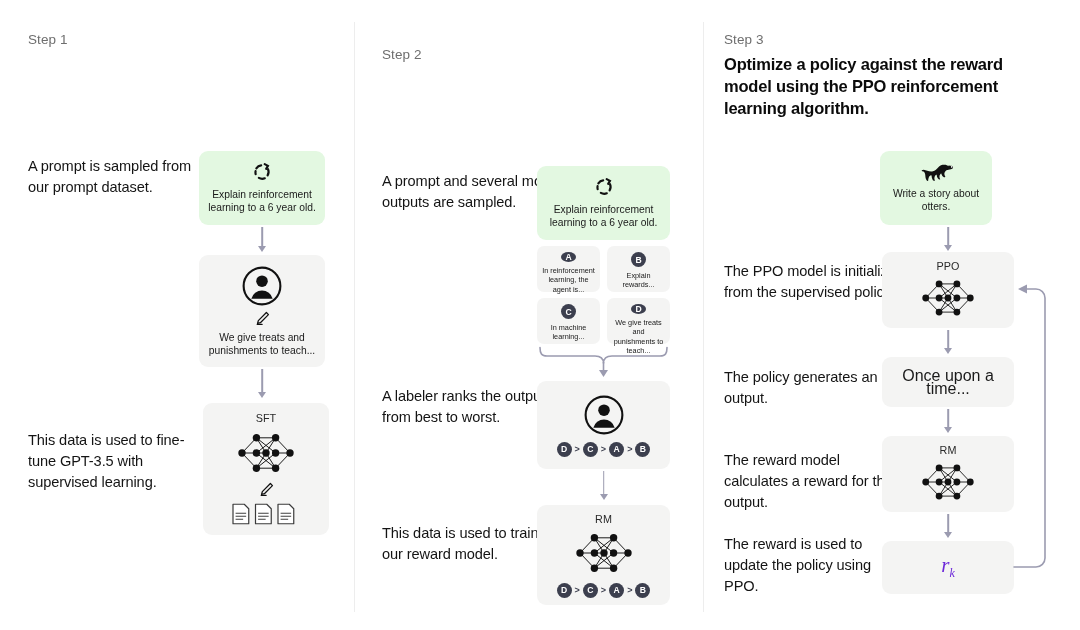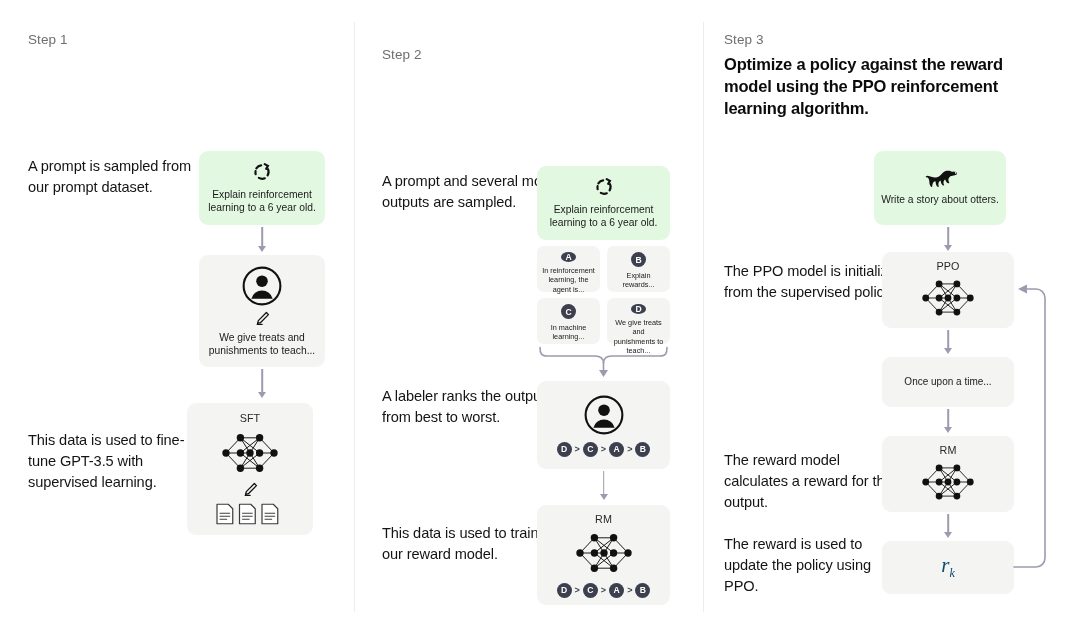--- a/index.html
+++ b/index.html
@@ -98,21 +98,21 @@
     position: absolute; left: 50%; transform: translateX(-50%);
     width: 0; height: 0;
     border-left: 4.5px solid transparent;
     border-right: 4.5px solid transparent;
     border-top: 6.5px solid #9b9bb0;
   }
 
   svg { display: block; }
   .nn { display:block; }
   .rk { font-family: "Liberation Serif", "DejaVu Serif", serif;
-        font-style: italic; font-size: 21px; color:#0c4a6e; }
+        font-style: italic; font-size: 21px; color:#6d28d9; }
   .rk sub { font-size: 12px; font-style: italic; }
 </style>
 </head>
 <body>
 
 <div class="page">
 
   <div class="divider d1"></div>
   <div class="divider d2"></div>
 
@@ -155,21 +155,21 @@
         </svg>
       </span>
       <div class="card-caption">We give treats and punishments to teach...</div>
     </div>
 
     <div class="arrow" style="left:171px; top:369px; width:126px; height:32px;">
       <div class="shaft" style="height:23px;"></div>
       <div class="head" style="top:23px;"></div>
     </div>
 
-    <div class="card" style="left:159px; top:403px; width:126px; height:132px;">
+    <div class="card" style="left:175px; top:403px; width:126px; height:132px;">
       <div class="card-title">SFT</div>
       <span class="nn" style="margin:4px 0 2px;">
         <svg width="64" height="50" viewBox="0 0 80 62">
           <g stroke="#111" stroke-width="1.2" fill="none">
             <path d="M10 31 L28 12 M10 31 L28 31 M10 31 L28 50
                      M28 12 L40 31 M28 12 L52 12 M28 12 L52 31
                      M28 31 L52 12 M28 31 L52 50 M28 31 L40 31
                      M28 50 L52 31 M28 50 L52 50 M28 50 L40 31
                      M40 31 L52 12 M40 31 L52 50
                      M52 12 L70 31 M52 31 L70 31 M52 50 L70 31"></path>
@@ -315,24 +315,25 @@
         <span class="rank-pill">B</span>
       </div>
     </div>
   </div>
 
   <div class="col c3">
     <div class="step-label">Step 3</div>
     <div class="step-title">Optimize a policy against the reward model using the PPO reinforcement learning algorithm.</div>
 
     <div class="body-text" style="top:261px;">The PPO model is initialized from the supervised policy.</div>
+    <div class="body-text" style="top:367px;">The policy generates an output.</div>
     <div class="body-text" style="top:450px;">The reward model calculates a reward for the output.</div>
     <div class="body-text" style="top:534px;">The reward is used to update the policy using PPO.</div>
 
-    <div class="card green" style="left:150px; top:151px; width:132px; height:74px;">
+    <div class="card green" style="left:156px; top:151px; width:112px; height:74px;">
       <span style="margin-bottom:4px;">
         <svg width="44" height="20" viewBox="0 0 60 27" fill="#111">
           <path d="M47.5 4.3c-2.2-2.1-5.6-2.6-8.6-1.9-3 .7-5 2.5-6.6 4.4-1.8 2.1-3.6 3.8-6.4 4.4
                    -2.6.6-5.4.2-7.8-.7-1.6-.6-3.2-1.5-4.9-1.6-1.2 0-2.2.5-2.7 1.3-.2.4.1.8.5.8
                    1.4-.1 2.4.5 3.1 1.4.6.8.9 1.8 1.1 2.8.4 2.4.3 5 1.4 7.2.4.9 1.1 1.7 2 2
                    .4.2.8-.2.8-.6-.1-1.6.2-3.2.9-4.6.6-1.2 1.6-2.3 2.9-2.6.4-.1.8.2.8.6
                    0 1.9.4 3.8 1.4 5.4.5.8 1.3 1.6 2.3 1.7.5 0 .8-.5.6-.9-.6-1.4-.7-3-.3-4.5
                    .3-1.2 1-2.4 2.1-3 .4-.2.9 0 .9.5.1 1.7.6 3.4 1.7 4.7.6.7 1.4 1.3 2.3 1.4
                    .5.1.9-.4.6-.8-.8-1.3-1.1-2.9-.8-4.4.2-1.1.8-2.2 1.7-2.9.3-.2.8-.1.9.3
                    .4 1.5 1.2 3 2.5 3.9.7.5 1.5.8 2.3.7.5-.1.7-.6.4-1-.9-1.1-1.3-2.6-1.2-4
@@ -375,21 +376,21 @@
         </svg>
       </span>
     </div>
 
     <div class="arrow" style="left:158px; top:330px; width:132px; height:26px;">
       <div class="shaft" style="height:18px;"></div>
       <div class="head" style="top:18px;"></div>
     </div>
 
     <div class="card" style="left:158px; top:357px; width:132px; height:50px;">
-      <div class="card-caption" style="font-size:10px;">Once upon a time...</div>
+      <div class="card-caption" style="font-size:16px;">Once upon a time...</div>
     </div>
 
     <div class="arrow" style="left:158px; top:409px; width:132px; height:26px;">
       <div class="shaft" style="height:18px;"></div>
       <div class="head" style="top:18px;"></div>
     </div>
 
     <div class="card" style="left:158px; top:436px; width:132px; height:76px;">
       <div class="card-title">RM</div>
       <span class="nn" style="margin-top:3px;">

